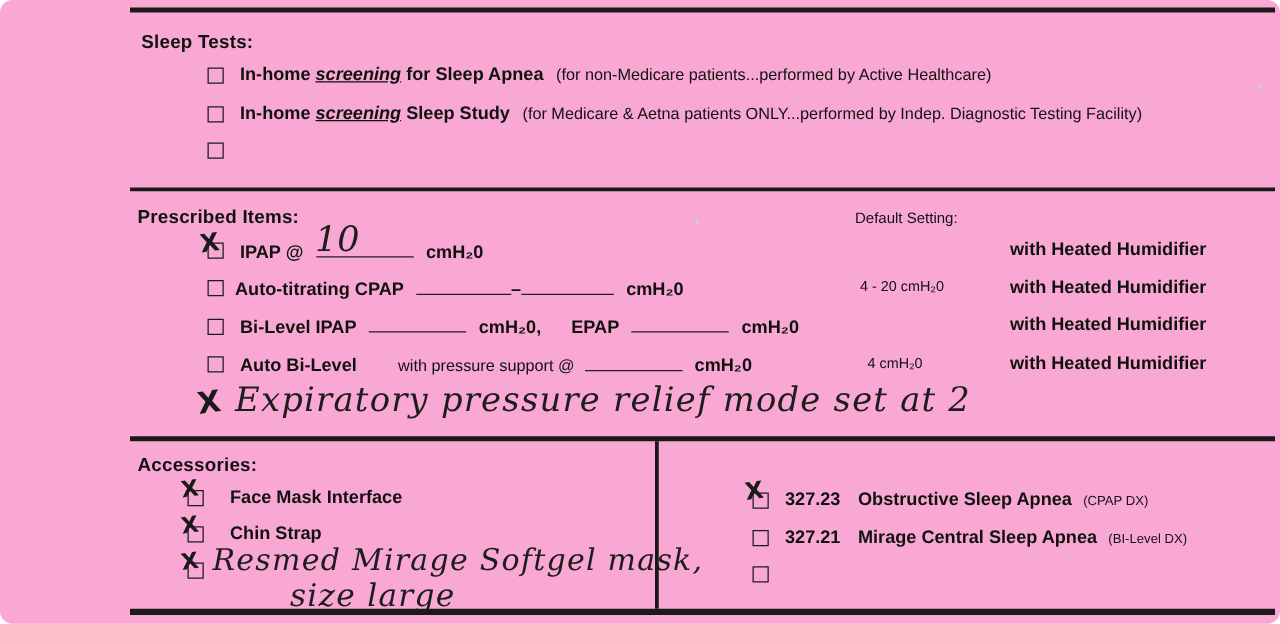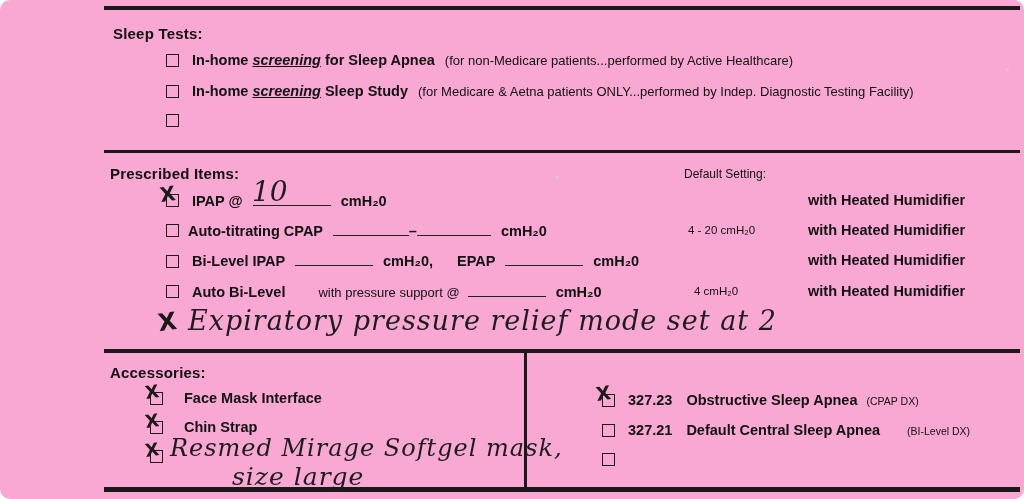--- a/index.html
+++ b/index.html
@@ -202,22 +202,22 @@
   <div class="ink-x" style="left:596px; top:382px; font-size:19px;">X</div>
   <div class="row bold" style="left:628px; top:392px;">
     <span>327.23</span>
     <span style="margin-left:10px;">Obstructive Sleep Apnea</span>
     <span class="smaller" style="margin-left:5px;">(CPAP DX)</span>
   </div>
 
   <div class="box" style="left:602px; top:424px;"></div>
   <div class="row bold" style="left:628px; top:422px;">
     <span>327.21</span>
-    <span style="margin-left:10px;">Default Central Sleep Apnea</span>
-    <span class="smaller" style="margin-left:23px;">(BI-Level DX)</span>
+    <span style="margin-left:10px;">Mirage Central Sleep Apnea</span>
+    <span class="smaller" style="margin-left:5px;">(BI-Level DX)</span>
   </div>
 
   <div class="box" style="left:602px; top:453px;"></div>
 
   <div class="speck" style="left:1006px; top:68px; width:3px; height:3px;"></div>
   <div class="speck" style="left:556px; top:176px; width:3px; height:3px;"></div>
 
 </div>
 
 </body></html>

